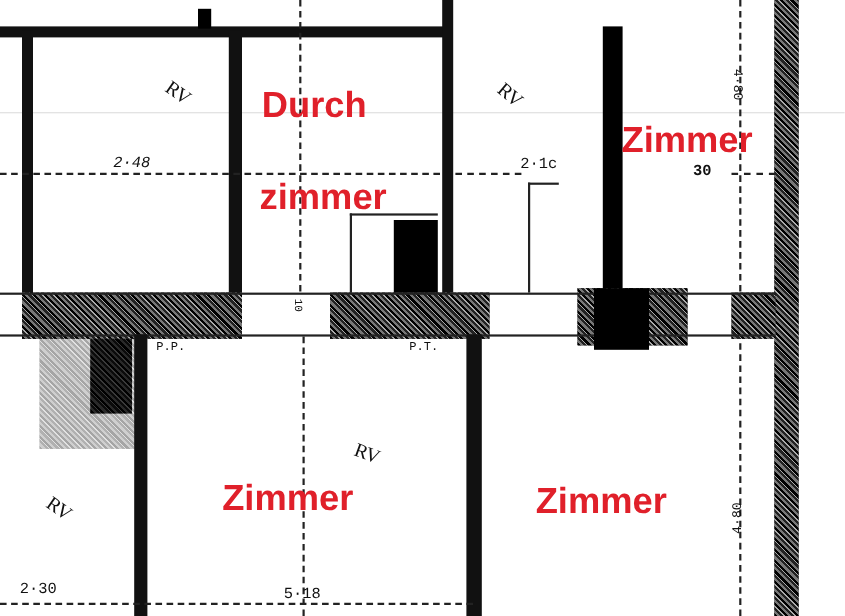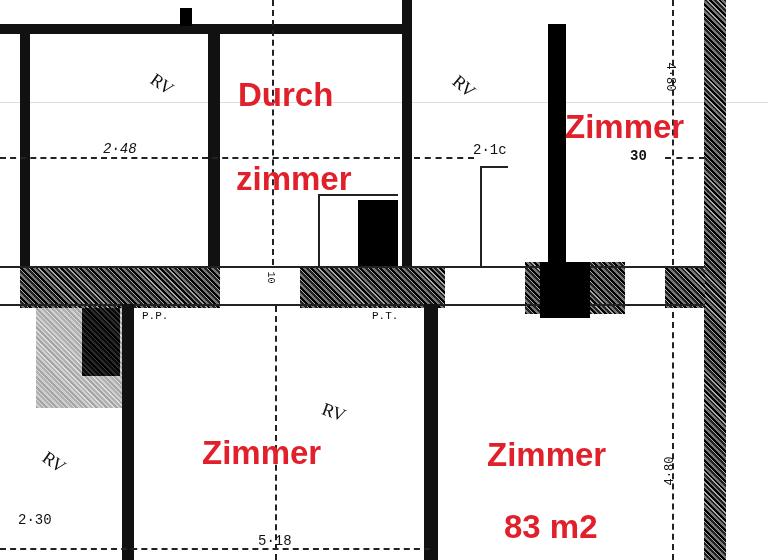--- a/index.html
+++ b/index.html
@@ -67,29 +67,28 @@
   <div class="dashed-v" style="left:672px; top:0; height:265px;"></div>
   <div class="dashed-v" style="left:672px; top:312px; height:248px;"></div>
   <div class="dashed-v" style="left:275px; top:306px; height:254px;"></div>
 
   <span class="dim" style="left:103px; top:141px;font-style:italic;">2·48</span>
   <span class="dim" style="left:473px; top:142px;">2·1c</span>
   <span class="dim" style="left:630px; top:148px;font-weight:bold;">30</span>
   <span class="dim" style="left:656px; top:70px; transform:rotate(90deg); font-size:12px;">4·80</span>
   <span class="dim" style="left:656px; top:464px; transform:rotate(-90deg); font-size:12px;">4·80</span>
   <span class="dim" style="left:258px; top:533px;">5·18</span>
-  <span class="dim" style="left:18px; top:512px;">2·30</span>
+  <span class="dim" style="left:18px; top:528px;">2·30</span>
   <span class="dim" style="left:142px; top:310px; font-size:11px;">P.P.</span>
   <span class="dim" style="left:372px; top:310px; font-size:11px;">P.T.</span>
   <span class="dim" style="left:264px; top:272px; font-size:10px; transform:rotate(90deg);">10</span>
 
   <span class="speck" style="left:150px; top:74px; transform:rotate(35deg);">RV</span>
   <span class="speck" style="left:452px; top:76px; transform:rotate(40deg);">RV</span>
   <span class="speck" style="left:322px; top:402px; transform:rotate(20deg);">RV</span>
   <span class="speck" style="left:42px; top:452px; transform:rotate(35deg);">RV</span>
 
   <span class="label lbl-lg" style="left:238px; top:78px;">Durch</span>
   <span class="label lbl-lg" style="left:236px; top:162px;">zimmer</span>
   <span class="label lbl-lg" style="left:565px; top:110px;">Zimmer</span>
   <span class="label lbl-lg" style="left:202px; top:436px;">Zimmer</span>
   <span class="label lbl-lg" style="left:487px; top:438px;">Zimmer</span>
-  <span class="label lbl-lg" style="left:504px; top:510px;">83 m2</span>
 </div>
 
 </body></html>

